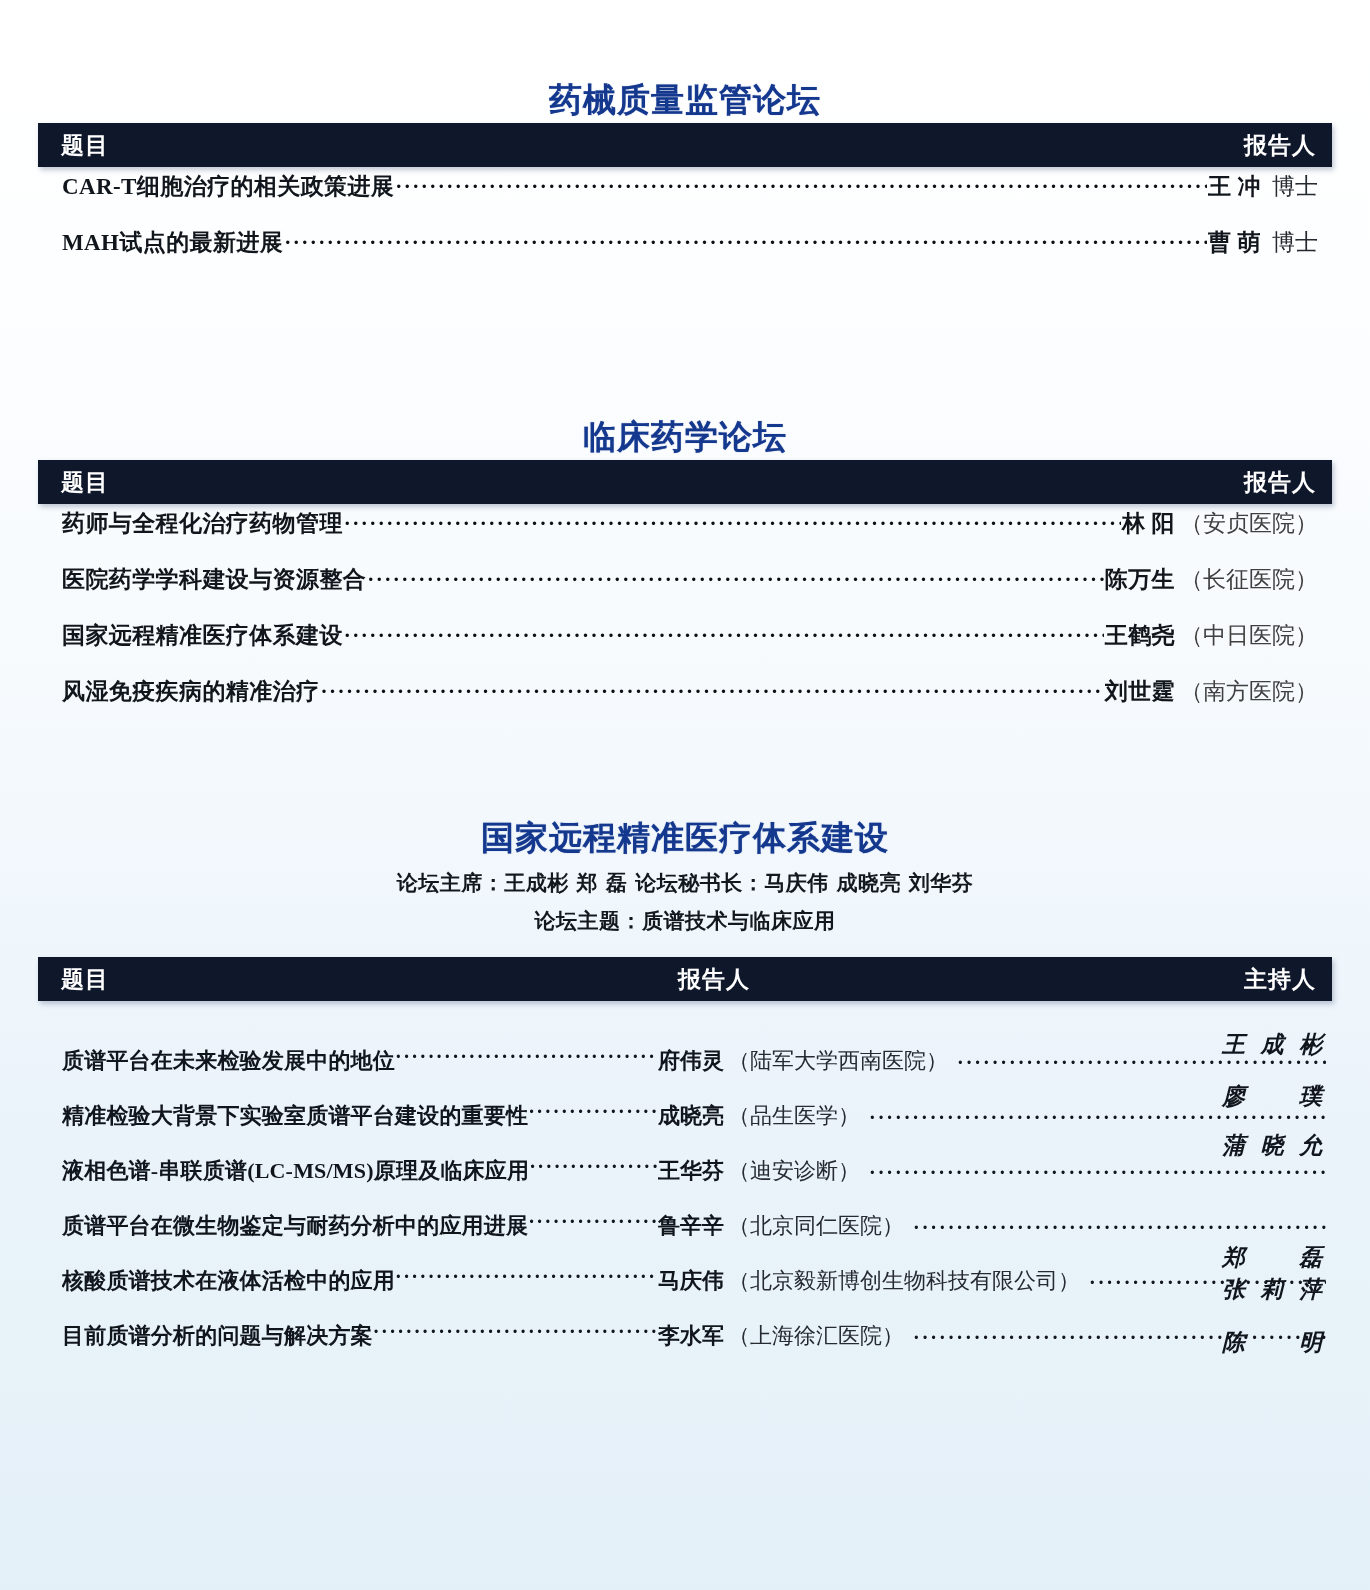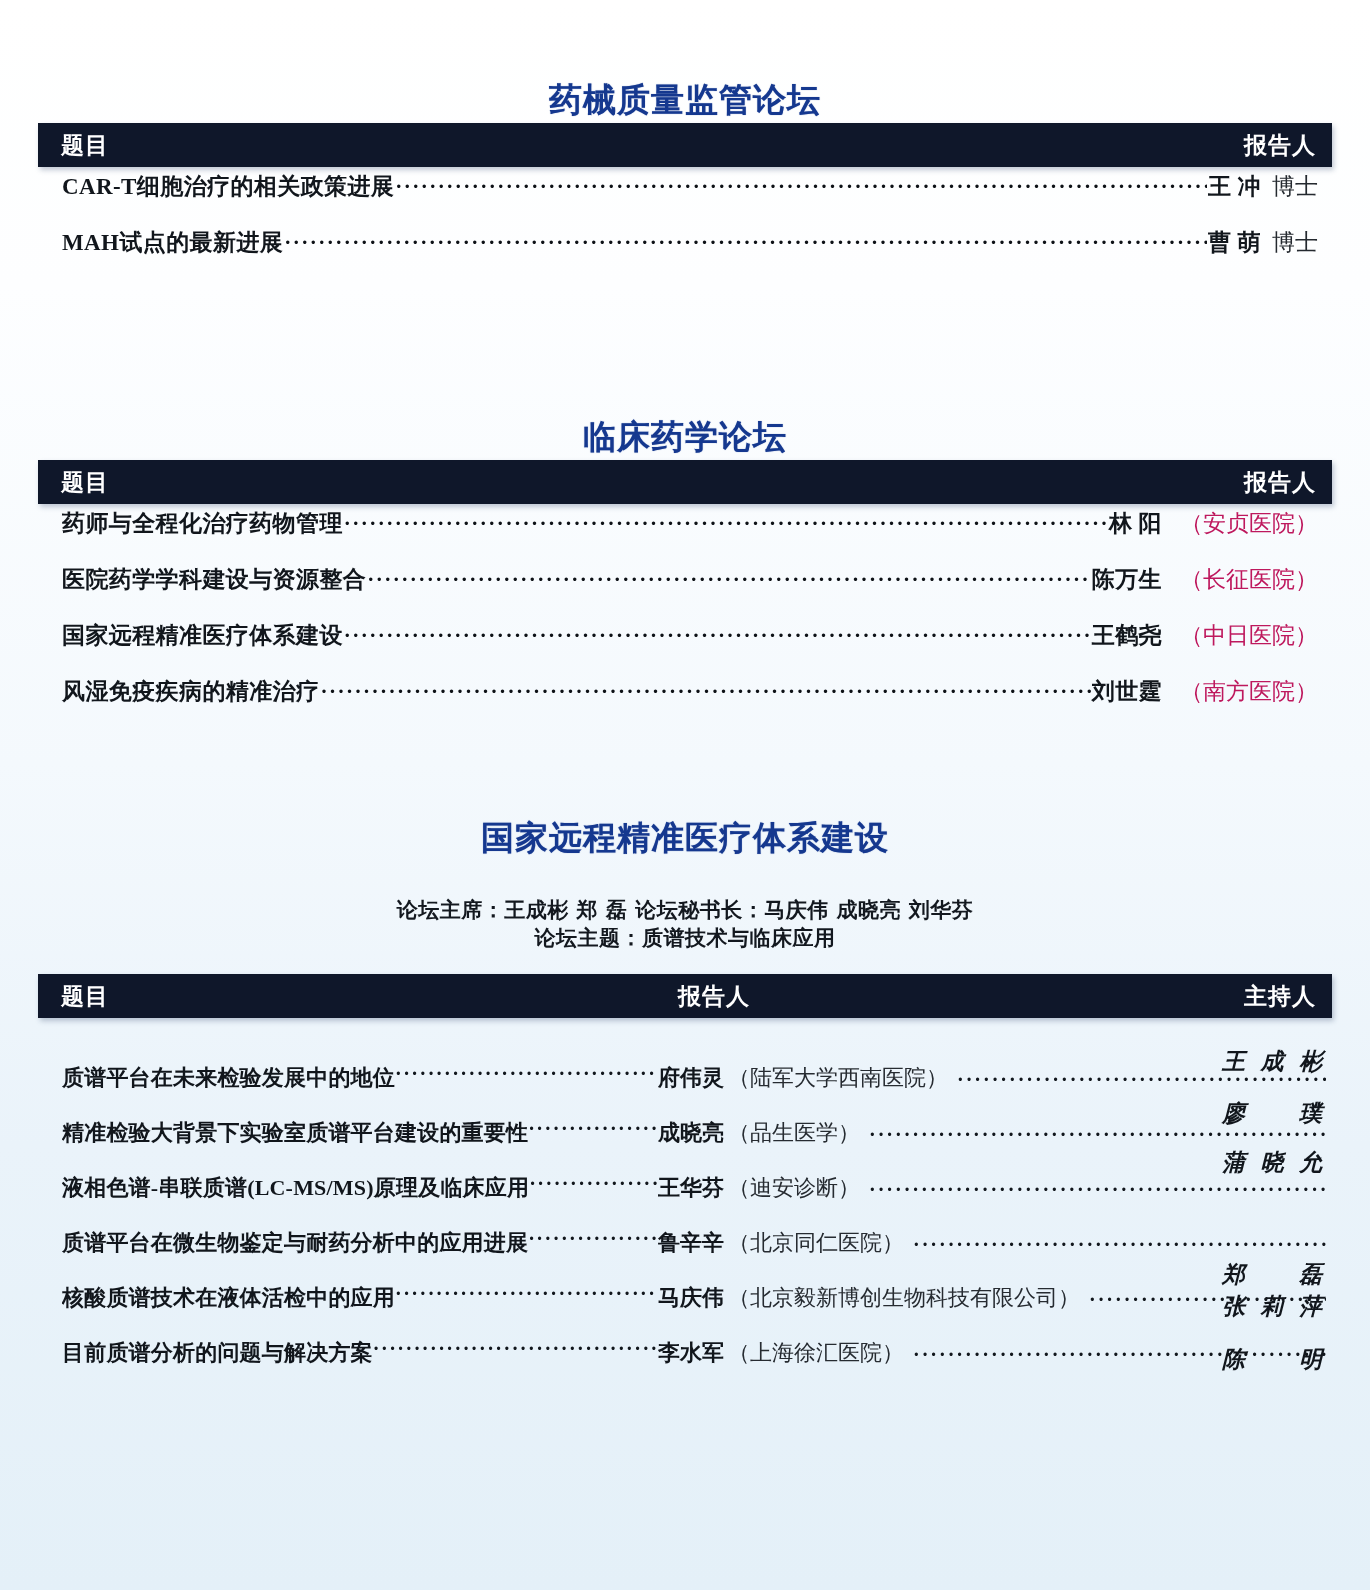--- a/index.html
+++ b/index.html
@@ -37,22 +37,22 @@
   .title-3 { font-size: 33px; margin: 0; padding-top: 18px; }
 
   .sub-line {
     text-align: center;
     font-family: "DejaVu Sans", "Liberation Sans", sans-serif;
     font-weight: bold;
     font-size: 21px;
     color: #13181f;
     letter-spacing: 0.5px;
   }
-  .sub-line.first { margin-top: 35px; }
-  .sub-line.second { margin-top: 0; }
+  .sub-line.first { margin-top: 8px; }
+  .sub-line.second { margin-top: 10px; }
 
   
   .table-block {
     margin: 0 38px;
     position: relative;
   }
 
   .thead {
     background: #0f172a;
     color: #ffffff;
@@ -118,22 +118,22 @@
     font-family: "Liberation Serif", "DejaVu Serif", serif;
     font-weight: normal;
     white-space: nowrap;
     margin-left: 11px;
     color: #24292f;
   }
   .row2 .raffil {
     font-family: Liberation Serif, serif;
     font-weight: normal;
     white-space: nowrap;
-    margin-left: 18px;
-    color: #be185d;
+    margin-left: 5px;
+    color: #404040;
   }
 
   
   .rows3 {
     position: relative;
     padding-top: 6px;
   }
   .row3 {
     display: flex;
     align-items: baseline;

